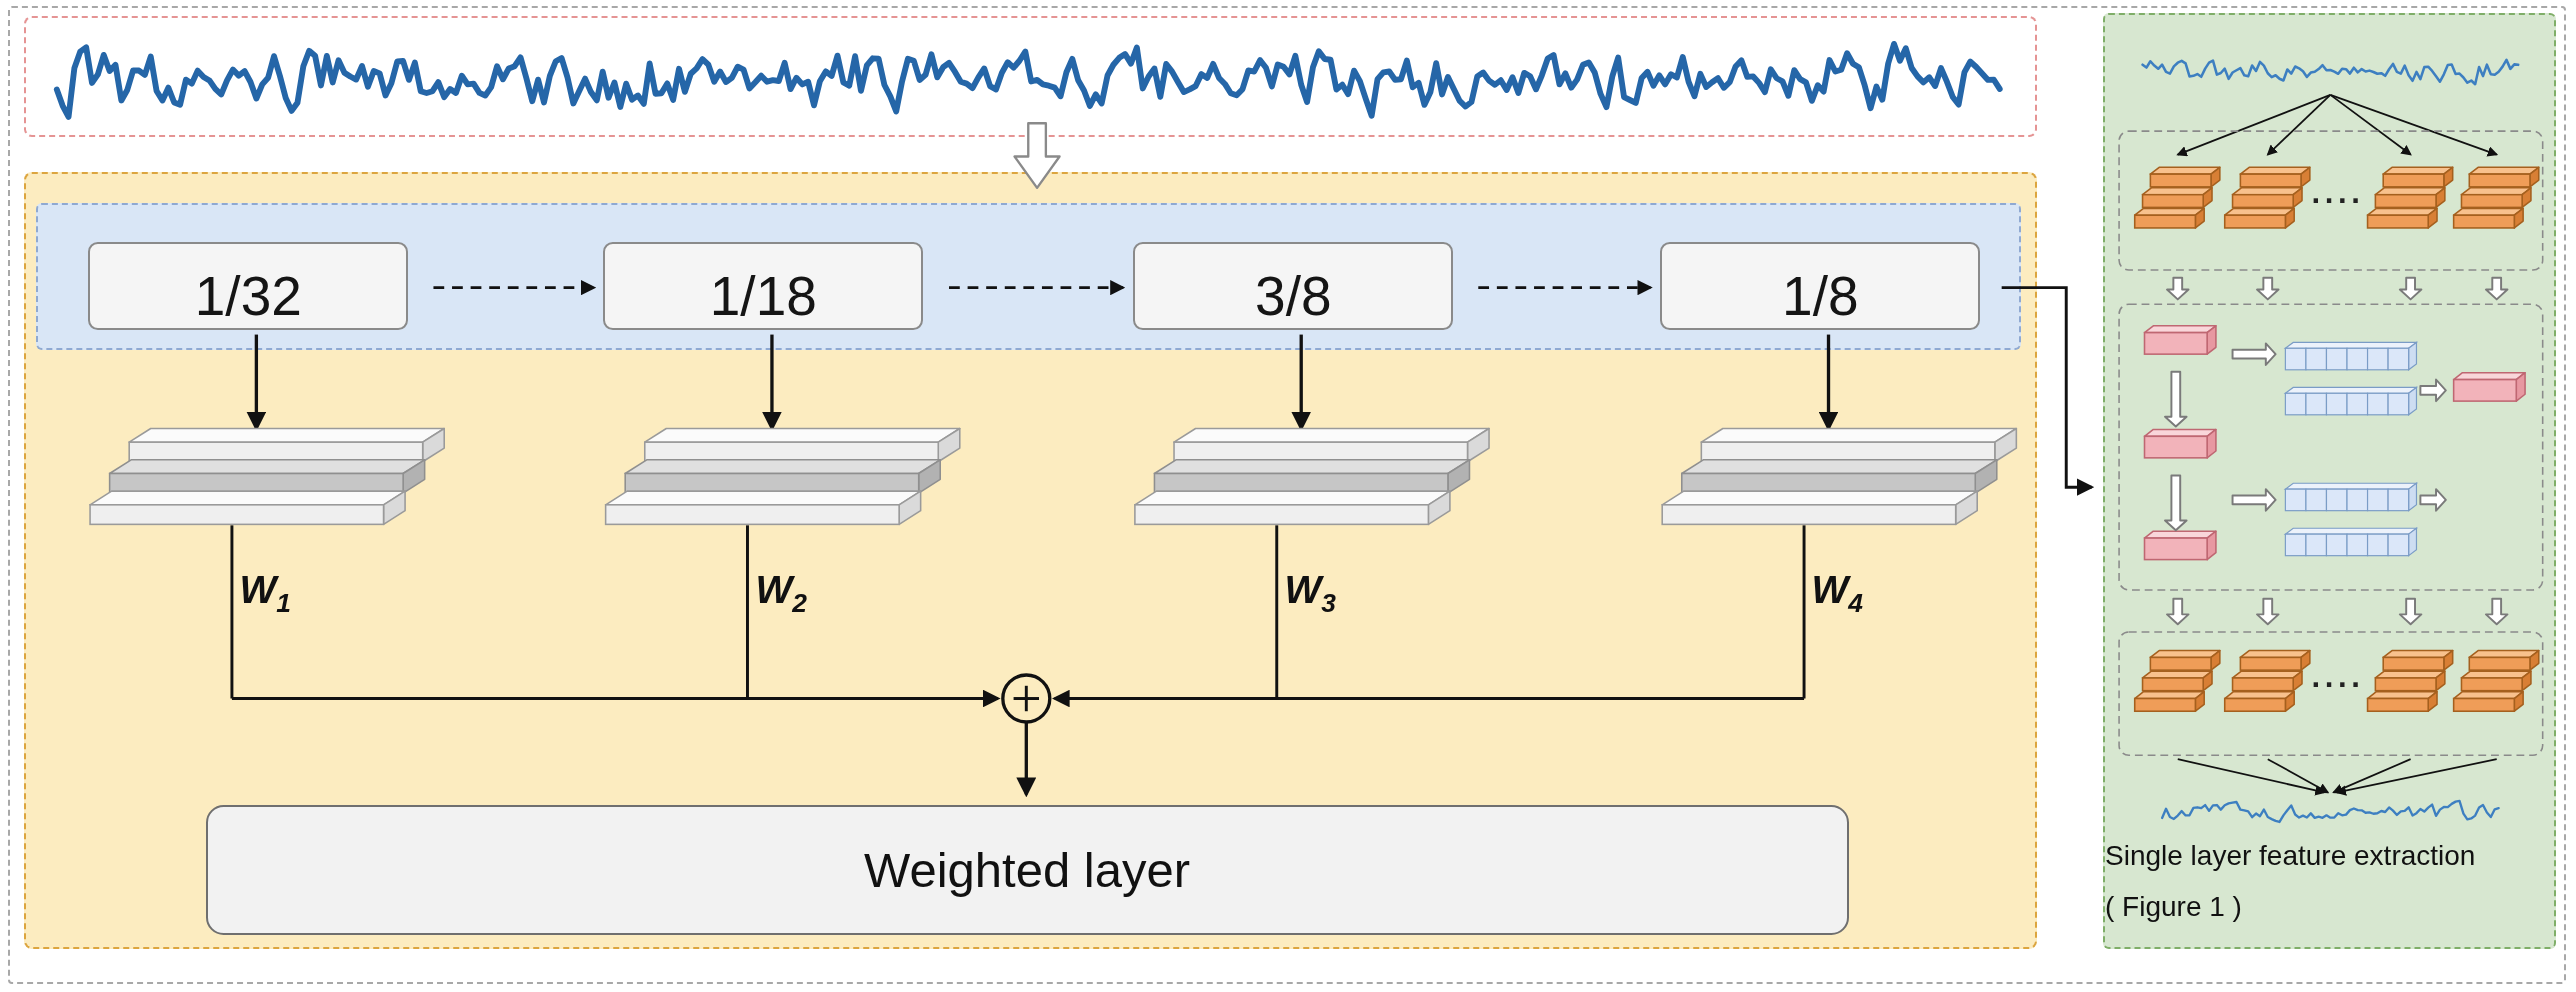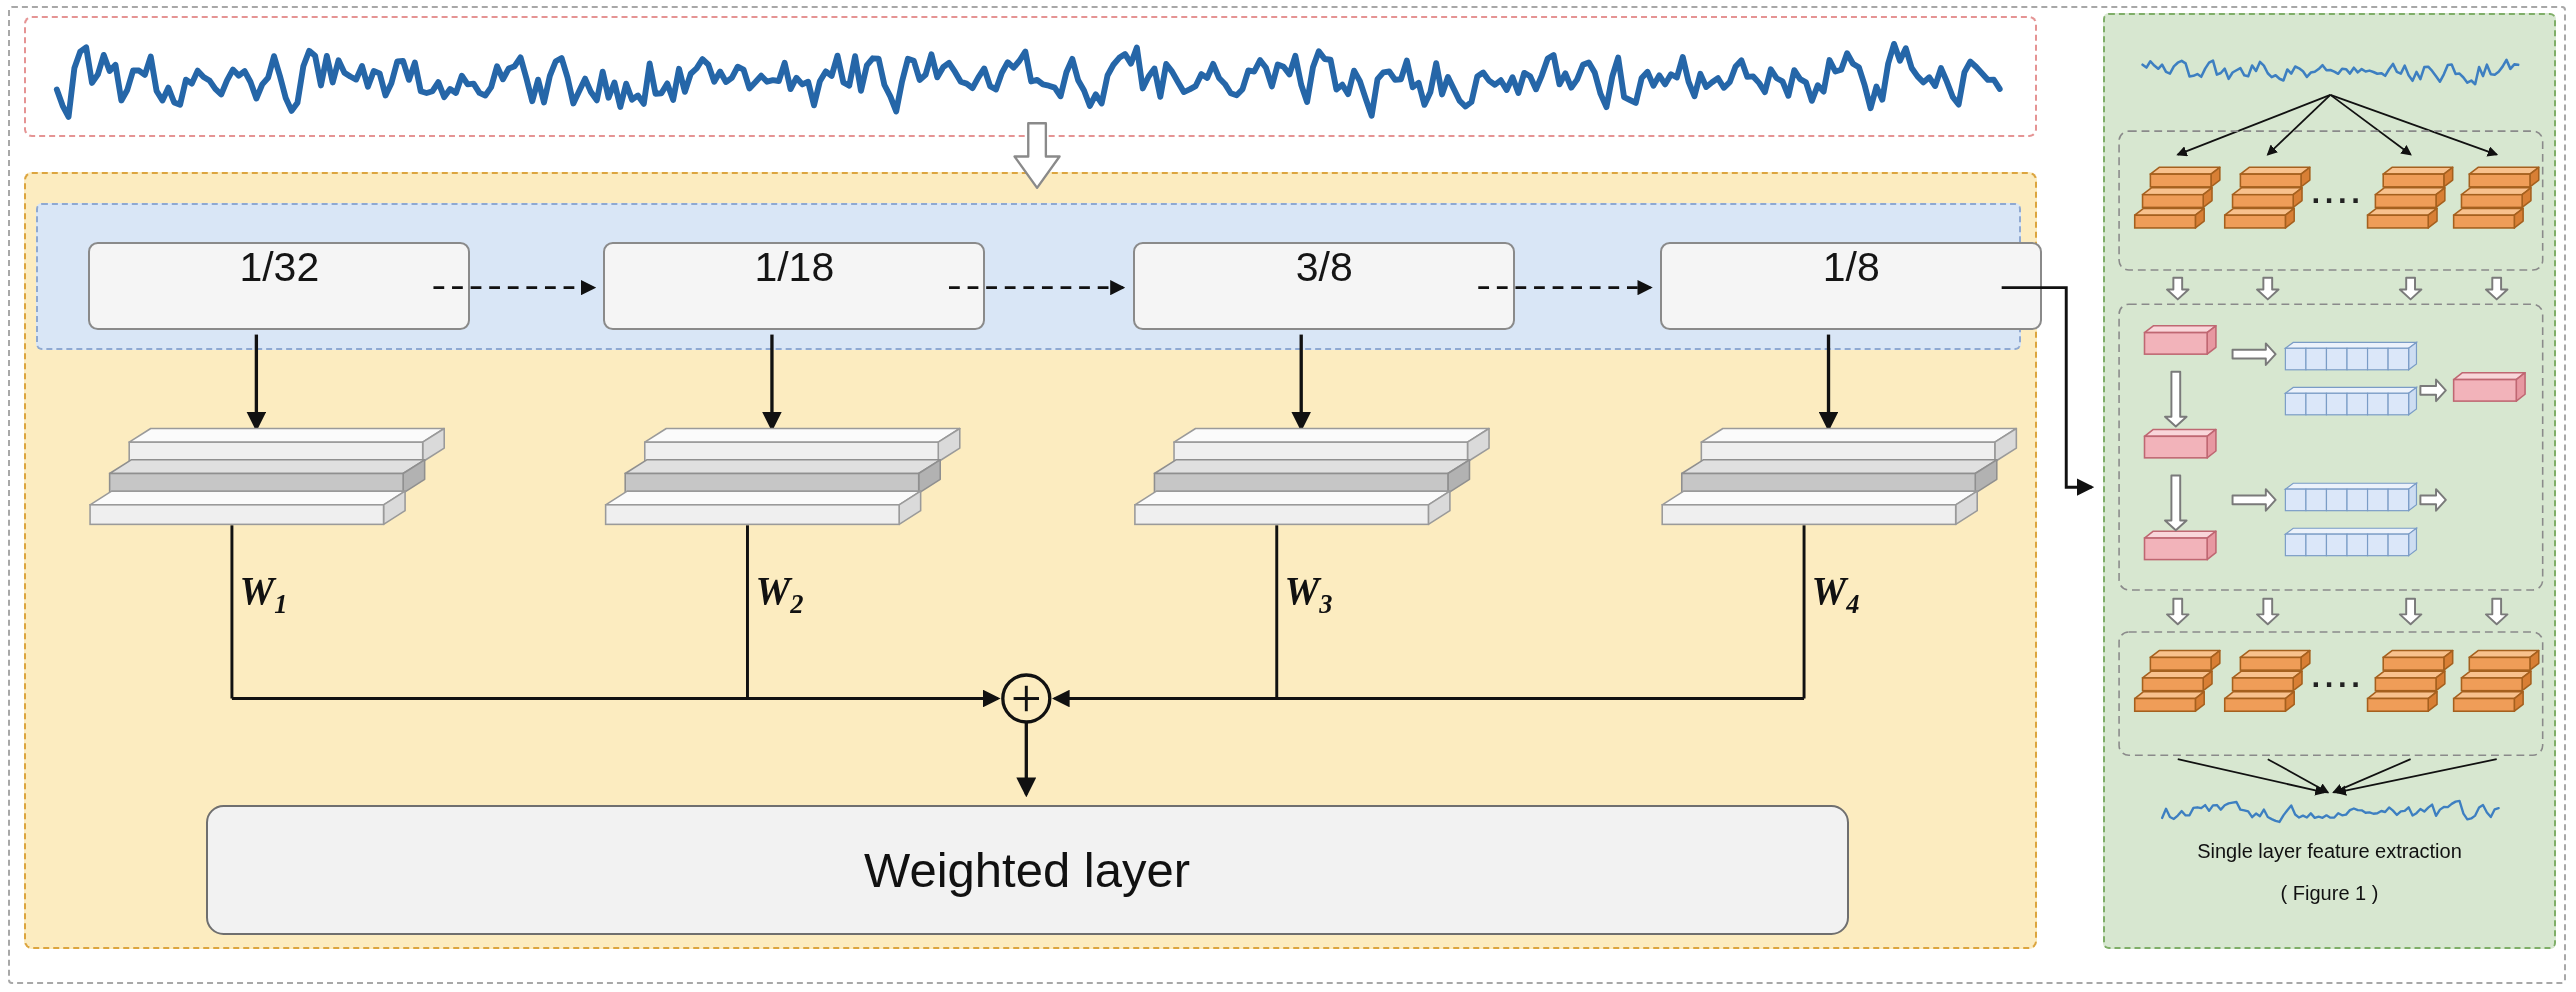--- a/index.html
+++ b/index.html
@@ -2,28 +2,28 @@
 <html><head>
 <meta charset="utf-8">
 <style>
   *{box-sizing:border-box}
   html,body{margin:0;padding:0;background:#ffffff}
   .canvas{position:relative;width:2576px;height:992px;background:#fff;font-family:"Liberation Sans",sans-serif;color:#111;overflow:hidden}
   .outer-border{position:absolute;left:7.8px;top:5.9px;width:2558px;height:978px;border:2px dashed #a8a8a8;border-radius:3.9px}
   .signal-panel{position:absolute;left:23.5px;top:15.7px;width:2013px;height:121px;border:2.9px dashed #e59494;border-radius:7.8px;background:#fff}
   .main-panel{position:absolute;left:23.5px;top:172px;width:2013px;height:777px;background:#fcecc0;border:2px dashed #dca53f;border-radius:7.8px}
   .scale-band{position:absolute;left:10.8px;top:29px;width:1985px;height:147px;background:#d9e6f6;border:2px dashed #8fa9d2;border-radius:5.9px}
-  .scale-box{position:absolute;top:37px;width:382px;height:88px;background:#f5f5f5;border:2px solid #8a8a8a;border-radius:9.8px;display:flex;align-items:flex-start;justify-content:center;font-size:41px;color:#151515}
+  .scale-box{position:absolute;top:37px;width:320px;height:88px;background:#f5f5f5;border:2px solid #8a8a8a;border-radius:9.8px;display:flex;align-items:flex-end;justify-content:center;font-size:55px;color:#151515}
   .scale-box.s1{left:50px}.scale-box.s2{left:565px}.scale-box.s3{left:1095px}.scale-box.s4{left:1622px}
-  .w-label{position:absolute;font-family:Liberation Serif, serif;font-style:italic;font-weight:bold;font-size:39px;color:#111}
+  .w-label{position:absolute;font-family:Liberation Sans, sans-serif;font-style:italic;font-weight:bold;font-size:39px;color:#111}
   .w-label sub{font-size:26.4px;font-style:italic}
   .w-label.w1{left:214px;top:394px}.w-label.w2{left:730px;top:394px}.w-label.w3{left:1259px;top:394px}.w-label.w4{left:1786px;top:394px}
   .fusion-box{position:absolute;left:180px;top:631px;width:1643px;height:130px;background:#f2f2f2;border:2.9px solid #6f6f6f;border-radius:17.6px;display:flex;align-items:center;justify-content:center;font-size:49px;color:#111}
   .green-panel{position:absolute;left:2103px;top:12.7px;width:453px;height:936px;background:#d7e7d0;border:2px dashed #7fae68;border-radius:5.9px}
-  .caption{position:absolute;left:0;top:825px;width:100%;text-align:center;font-size:20px;color:#111}
+  .caption{position:absolute;left:0;top:825px;width:100%;text-align:left;font-size:28px;color:#111}
   .caption .line2{margin-top:19.6px}
   .dots{position:absolute;transform:translate(-50%,-50%);font-size:31px;font-weight:bold;letter-spacing:2.9px;color:#222;z-index:6}
   #overlay{position:absolute;left:0;top:0;z-index:5;pointer-events:none}
 </style>
 </head>
 <body>
 
 <div class="canvas">
   <div class="outer-border"></div>
 

